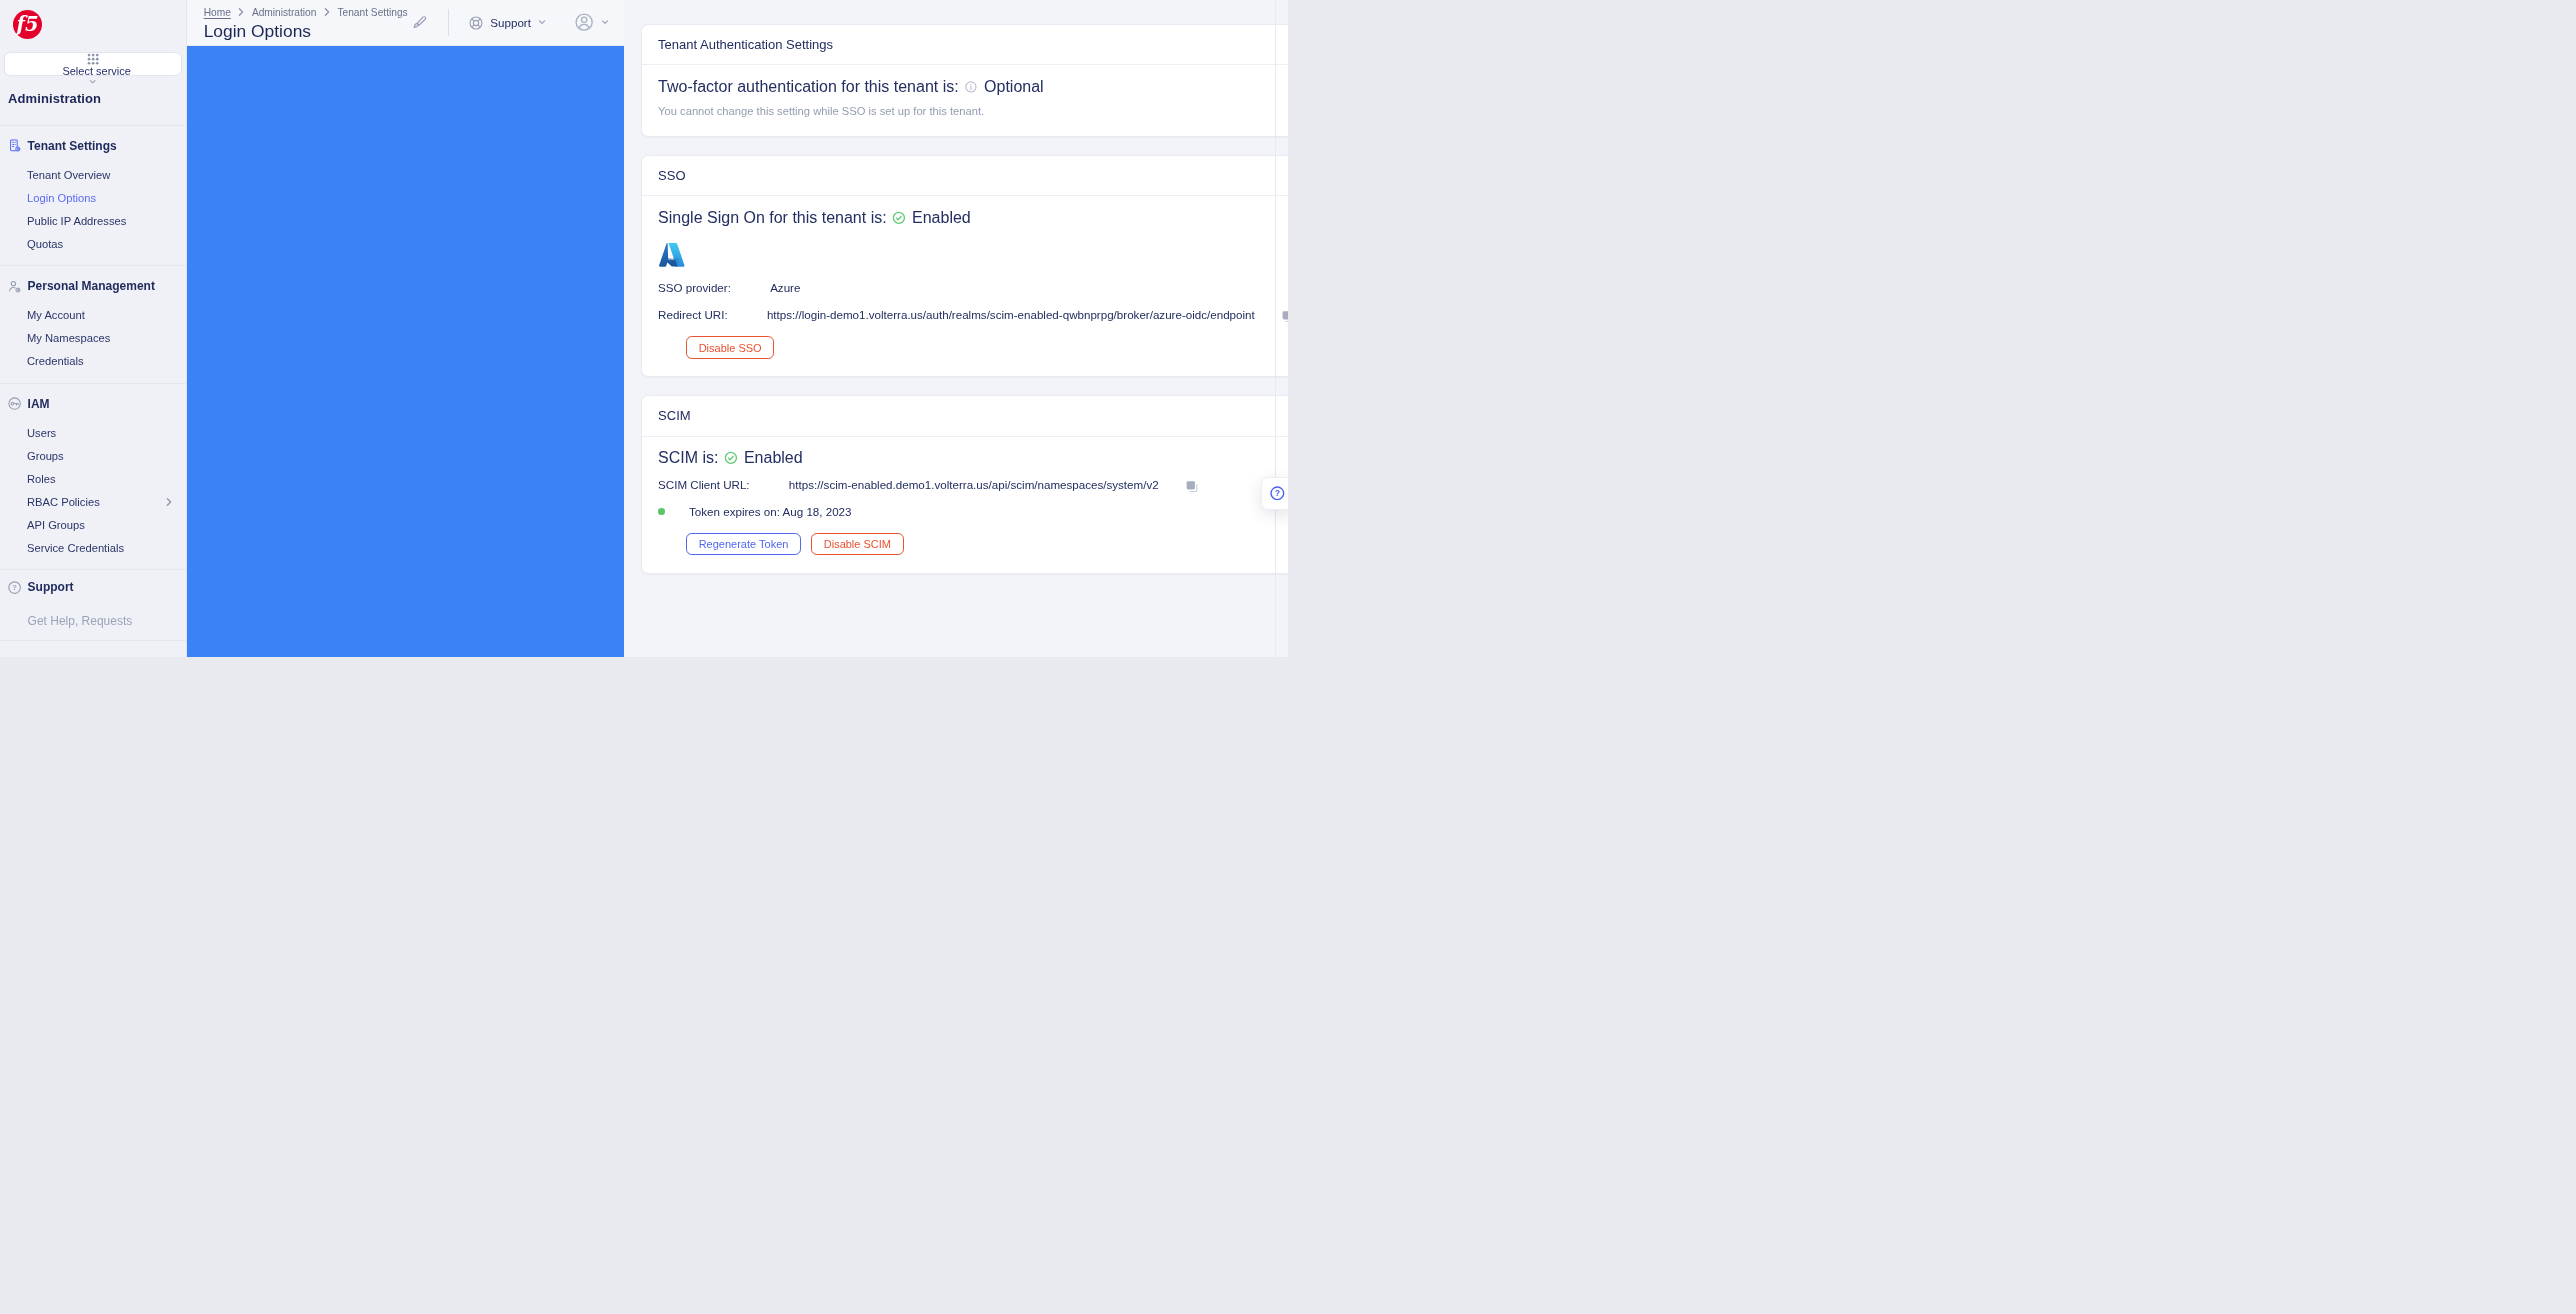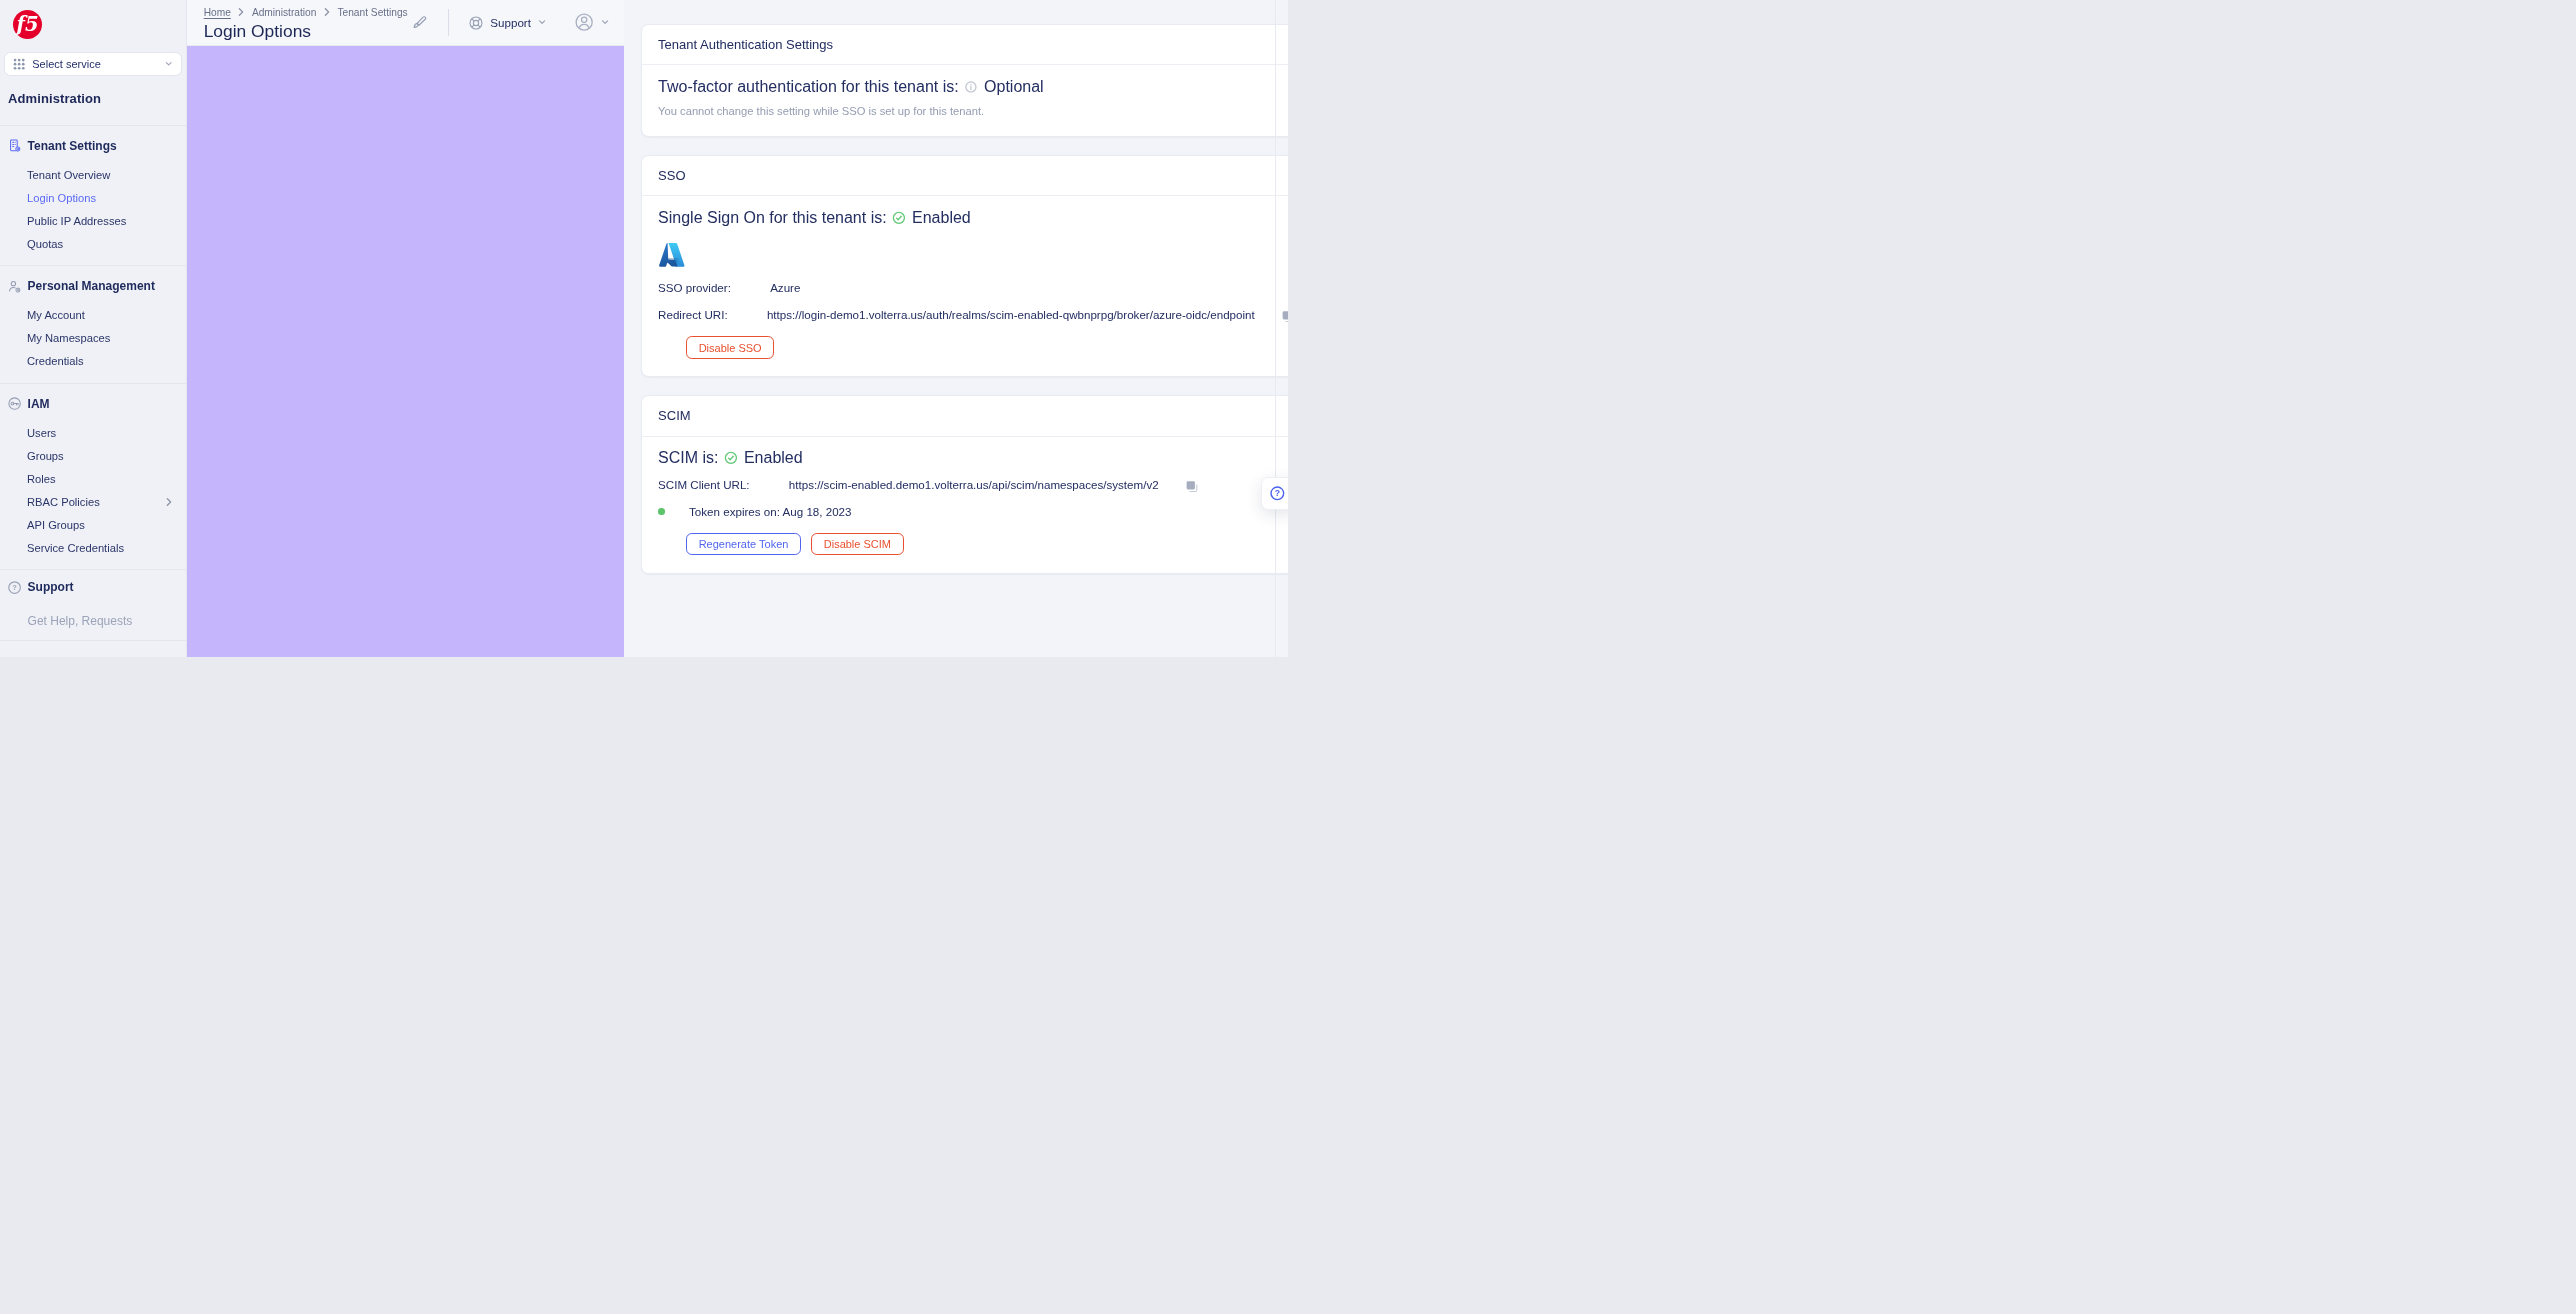--- a/index.html
+++ b/index.html
@@ -1,24 +1,24 @@
 <!DOCTYPE html>
 <html style="font-size:11.6px"><head>
 <meta charset="utf-8">
 <style>
   html,body{margin:0;padding:0;background:#e8eaef;}
   *{box-sizing:border-box;}
   .app{position:relative;width:1288px;height:657px;overflow:hidden;
-       font-family:"Liberation Sans","DejaVu Sans",sans-serif;color:#232e61;display:flex;background:#c4b5fd;justify-content:space-between;}
+       font-family:"Liberation Sans","DejaVu Sans",sans-serif;color:#232e61;display:flex;background:#3b82f6;justify-content:space-between;}
   
   .sidebar{width:187px;min-width:187px;height:100%;background:#f0f1f6;border-right:0.7px solid #e3e6ee;
            display:flex;flex-direction:column;}
   .logo{margin:10.2px 0 0 13px;width:29px;height:29px;cursor:pointer;}
   .service-select{margin:13px 4.4px 0 4.4px;height:24px;background:#fff;border:0.7px solid #e2e5ee;border-radius:6.5px;
-                  display:flex;align-items:center;padding:0 7.3px;cursor:pointer;font:inherit;color:#25306b;}
+                  display:flex;align-items:center;padding:0 7.3px;cursor:pointer;font:inherit;color:#25306b;flex-direction:column;}
   .service-select .lbl{font-size:11px;margin-left:7.3px;flex:1;text-align:left;}
   .app-title{margin:14.5px 0 0 8px;font-size:13px;font-weight:700;color:#1c2757;letter-spacing:0.1px;}
   .sb-divider{height:0.7px;background:#e3e6ee;margin-top:19px;}
   .nav-section{padding:7.3px 0 10.2px 0;}
   .nav-head{display:flex;align-items:center;height:26px;padding:0 7.3px;cursor:pointer;}
   .nav-ico{width:15.2px;height:15.2px;display:inline-flex;align-items:center;justify-content:center;}
   .nav-title{font-size:12px;font-weight:600;color:#1e2a5c;margin-left:5.1px;}
   .nav-items{margin-top:4.4px;}
   .nav-item{height:23px;display:flex;align-items:center;padding:0 13px 0 27px;font-size:11.2px;color:#2a3569;cursor:pointer;}
   .nav-item.active{color:#5a6af4;}

